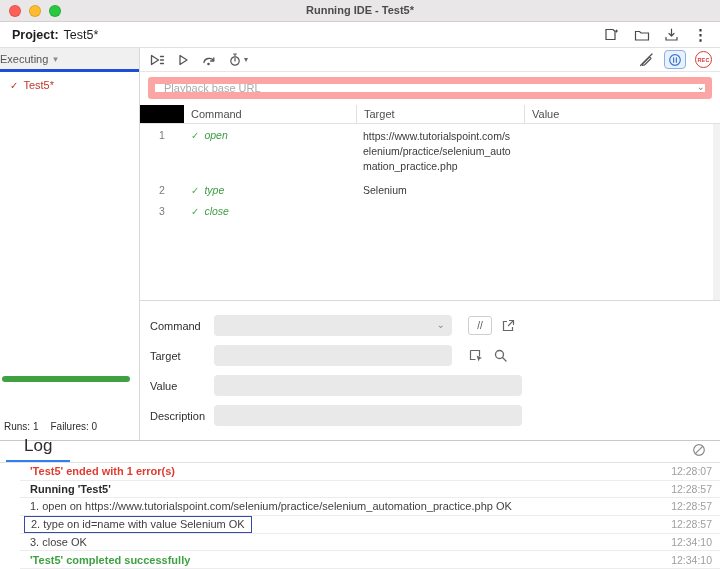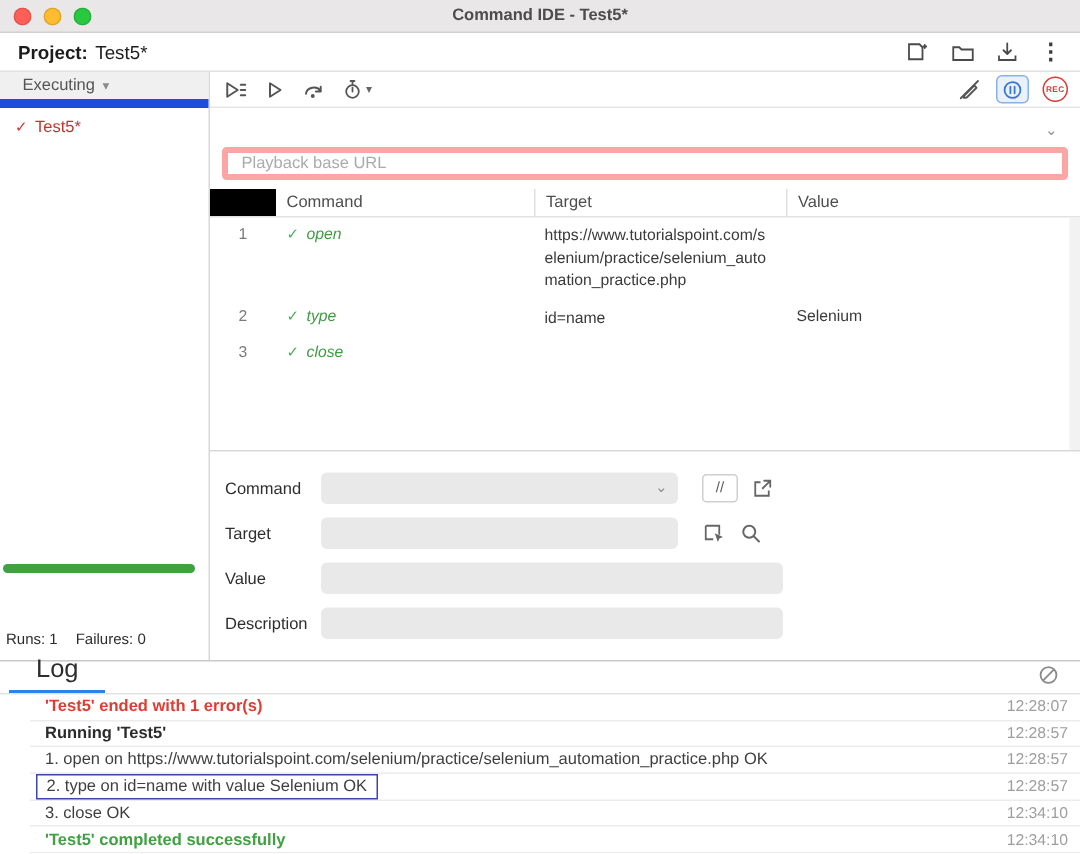--- a/index.html
+++ b/index.html
@@ -20,41 +20,41 @@
   .pname { font-size:12.5px; color:#1c1c1c; }
   .proj-actions { margin-left:auto; display:flex; align-items:center; gap:14px; }
   .icon-btn { background:none; border:none; padding:0; cursor:pointer; display:flex; align-items:center; justify-content:center; height:18px; }
   .kebab { font-size:15px; color:#3a3a3a; line-height:1; font-weight:bold; }
 
   
   .content { flex:0 0 392px; display:flex; min-height:0; }
 
   
   .sidebar { width:140px; border-right:1px solid #d8d8d8; display:flex; flex-direction:column; background:#fff; }
-  .sb-head { height:24px; background:#f1f0f0; border-bottom:6px solid #1d4ed8; display:flex; align-items:center; padding:0 15px; color:#555; gap:5px; }
+  .sb-head { height:24px; background:#f1f0f0; border-bottom:3px solid #1d4ed8; display:flex; align-items:center; padding:0 0; color:#555; gap:5px; }
   .sb-caret { color:#8a8a8a; font-size:9px; }
   .sb-item { padding:7px 10px; color:#c0362c; display:flex; align-items:center; gap:5px; cursor:default; }
   .sb-item .chk { font-size:10px; }
   .sb-spacer { flex:1; }
   .progress-track { margin:0 8px 5px 2px; }
   .progress-fill { height:6px; width:128px; background:#3fa142; border-radius:3px; }
   .runs-row { display:flex; gap:12px; padding:2px 8px 8px 4px; font-size:10px; color:#2c2c2c;margin-top:32px; }
 
   
   .main { flex:1; display:flex; flex-direction:column; min-width:0; }
   .toolbar { height:24px; border-bottom:1px solid #e6e6e6; display:flex; align-items:center; padding:0 8px; gap:11px; flex:0 0 auto; }
   .tb-right { margin-left:auto; display:flex; align-items:center; gap:9px; }
   .speed-wrap { display:flex; align-items:center; gap:2px; }
   .tiny-caret { font-size:8px; color:#666; }
   .pause-pill { width:22px; height:19px; border:1px solid #8ab0e8; background:#e9f1fc; border-radius:4px; display:flex; align-items:center; justify-content:center; }
   .rec-btn { width:17px; height:17px; border:1.6px solid #d93a35; border-radius:50%; background:#fff; color:#d93a35; font-size:5.5px; font-weight:bold; display:flex; align-items:center; justify-content:center; letter-spacing:.2px; padding:0; cursor:pointer; }
 
   .playback-row { padding:5px 8px 6px 8px; flex:0 0 auto; }
   .playback-box { position:relative; }
-  .playback-box input { width:100%; height:22px; border:4px solid #fca5a5; border-radius:3px; padding:0 20px 0 9px; font-size:11px; color:#333; font-family:"Liberation Sans",sans-serif; outline:none; background:#fff;margin-top:21px; }
+  .playback-box input { width:100%; height:22px; border:7px solid #fca5a5; border-radius:3px; padding:0 20px 0 9px; font-size:11px; color:#333; font-family:"Liberation Sans",sans-serif; outline:none; background:#fff; }
   .playback-box input::placeholder { color:#ababab; }
   .pb-caret { position:absolute; right:7px; top:4px; color:#8d8d8d; font-size:10px; cursor:pointer; }
 
   
   .thead { display:flex; height:19px; border-bottom:1px solid #e2e2e2; align-items:stretch; flex:0 0 auto; }
   .th-num { width:44px; background:#000; }
   .th { display:flex; align-items:center; padding-left:7px; color:#4e4e4e; font-size:11px; }
   .th-cmd { width:172px; }
   .th-target { width:168px; border-left:1px solid #e0e0e0; }
   .th-value { flex:1; border-left:1px solid #e0e0e0; }
@@ -100,21 +100,21 @@
 <body>
 
 <div class="window">
 
   <div class="titlebar">
     <div class="traffic">
       <span class="dot red"></span>
       <span class="dot yellow"></span>
       <span class="dot green"></span>
     </div>
-    <div class="wtitle">Command IDE - Test5*</div>
+    <div class="wtitle">Running IDE - Test5*</div>
   </div>
 
   <div class="projectbar">
     <span class="plabel">Project:</span>
     <span class="pname">Test5*</span>
     <div class="proj-actions">
       <button class="icon-btn">
         <span>
           <svg width="16" height="15" viewBox="0 0 16 15" fill="none" stroke="#4a4a4a" stroke-width="1.2">
             <path d="M2 2.5h7l2 2v8H2z"></path>
@@ -247,21 +247,20 @@
           </div>
           <div class="td-target">https://www.tutorialspoint.com/selenium/practice/selenium_automation_practice.php</div>
           <div class="td-value"></div>
         </div>
         <div class="trow">
           <div class="td-num">2</div>
           <div class="td-cmd">
             <span class="chk-green">✓</span>
             <span class="cmd-text">type</span>
           </div>
-          <div class="td-target">id=name</div>
           <div class="td-value">Selenium</div>
         </div>
         <div class="trow">
           <div class="td-num">3</div>
           <div class="td-cmd">
             <span class="chk-green">✓</span>
             <span class="cmd-text">close</span>
           </div>
           <div class="td-target"></div>
           <div class="td-value"></div>

